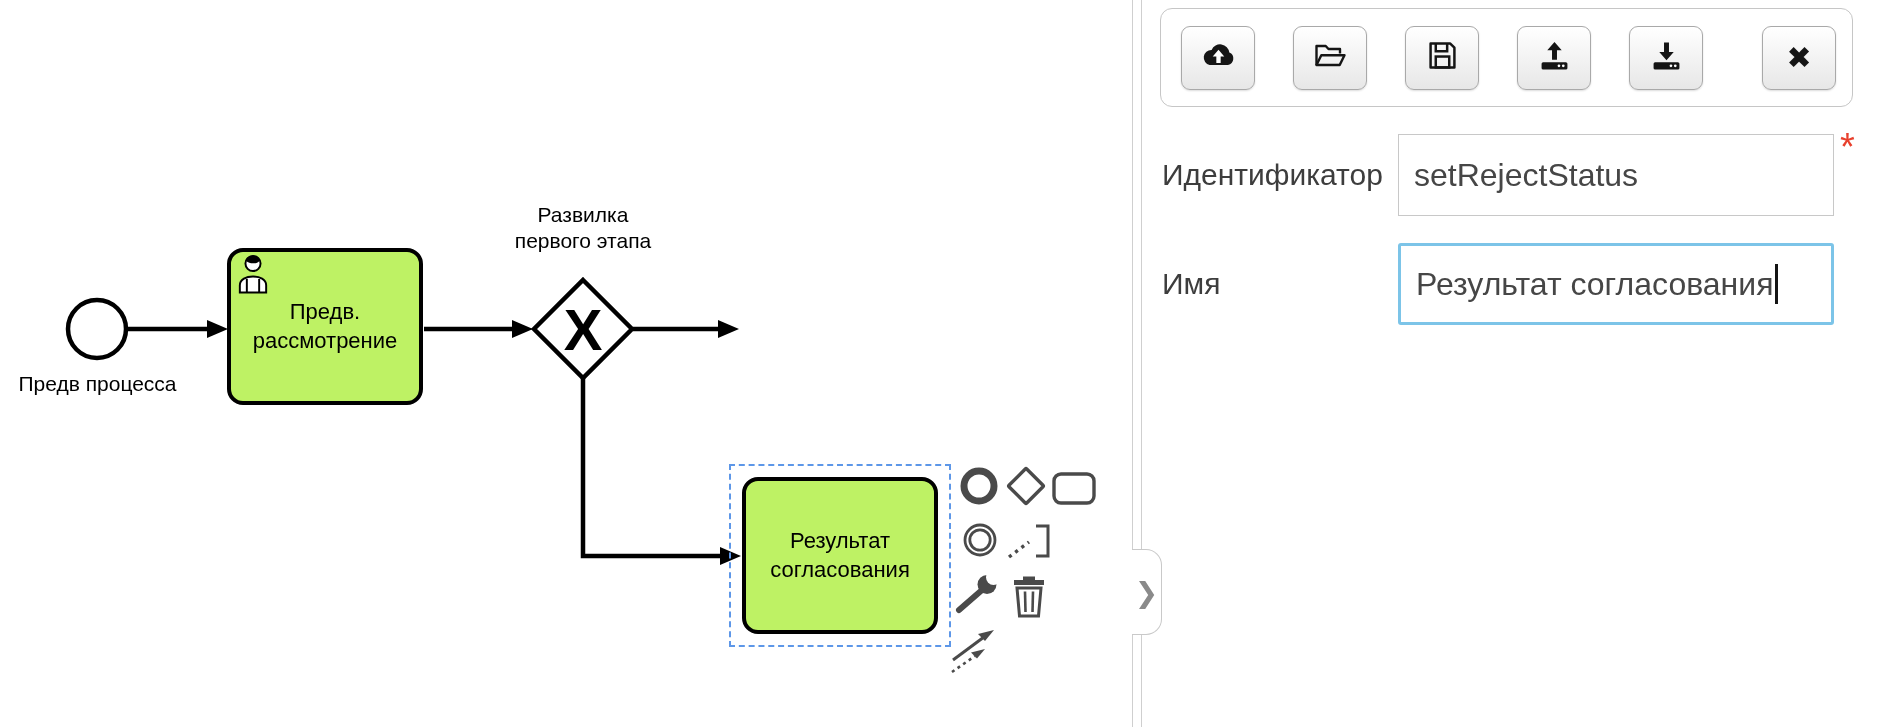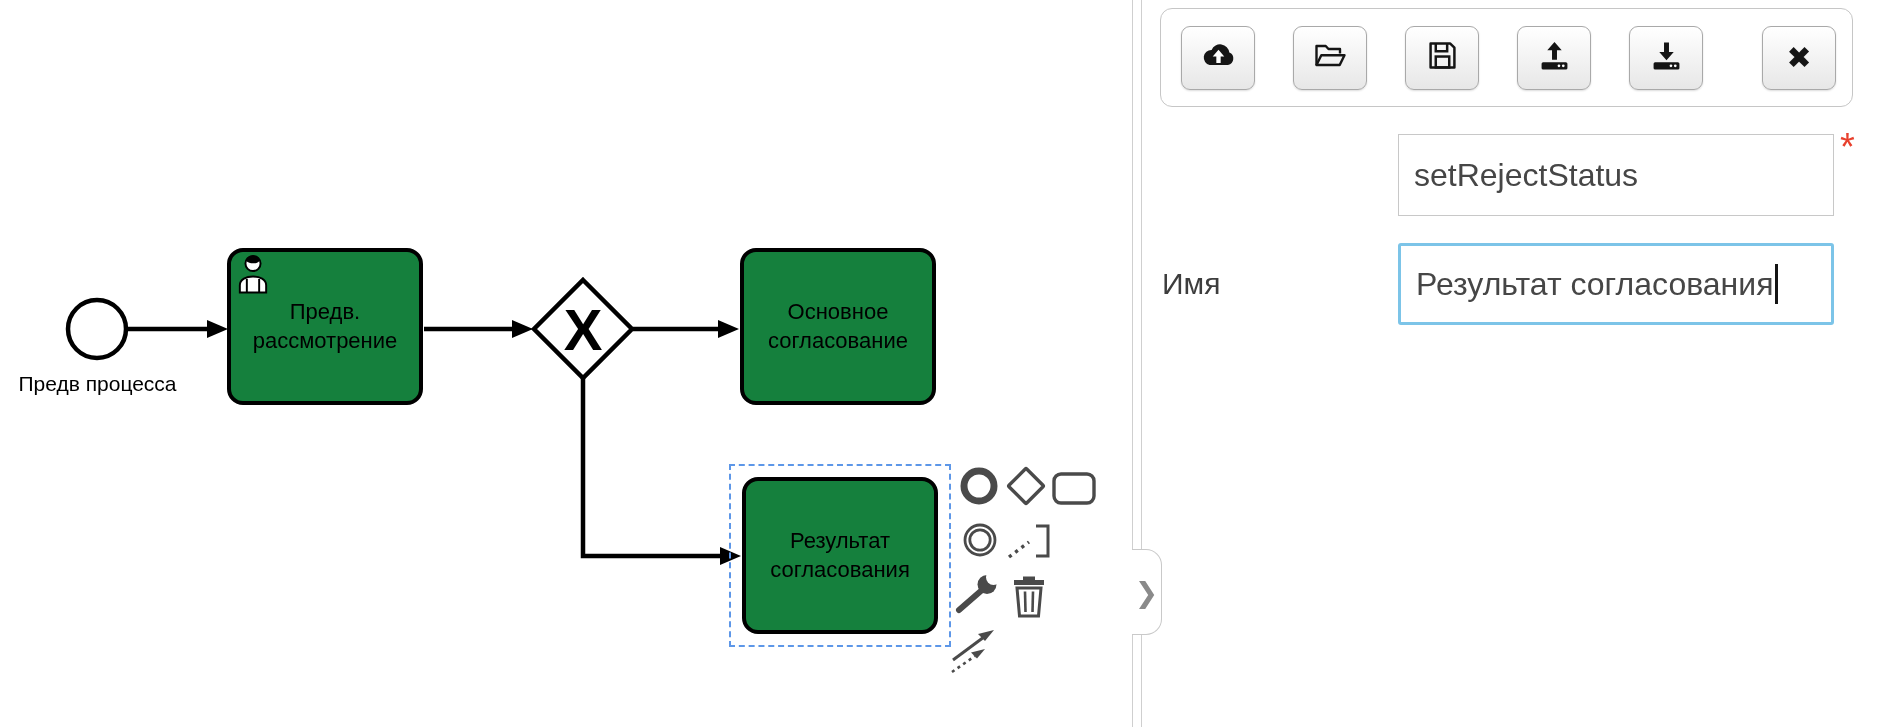--- a/index.html
+++ b/index.html
@@ -4,21 +4,21 @@
 <style>
   html,body{margin:0;padding:0;}
   body{width:1877px;height:727px;overflow:hidden;background:#fff;
        font-family:"Liberation Sans","DejaVu Sans",sans-serif;color:#000;}
   #app{position:relative;width:1877px;height:727px;background:#fff;}
 
   
   #canvas{position:absolute;left:0;top:0;width:1132px;height:727px;background:#fff;}
   #diagram-svg{position:absolute;left:0;top:0;}
   .task{position:absolute;width:196px;height:157px;box-sizing:border-box;
-        border:4px solid #000;border-radius:16px;background:#15803d;
+        border:4px solid #000;border-radius:16px;background:#bef264;
         display:flex;align-items:center;justify-content:center;text-align:center;
         font-size:22px;line-height:1.3;white-space:pre-line;}
   .diagram-label{position:absolute;text-align:center;white-space:pre-line;
         font-size:21px;line-height:1.25;color:#000;}
   #gateway-marker{position:absolute;left:534px;top:280px;width:98px;height:98px;
         display:flex;align-items:center;justify-content:center;
         font-size:58px;font-weight:700;}
   #user-task-icon{position:absolute;left:236px;top:252px;}
   #selection-outline{position:absolute;left:729px;top:464px;width:222px;height:183px;
         border:2.5px dashed #5d97e8;box-sizing:border-box;}
@@ -99,25 +99,25 @@
 
     <span id="user-task-icon">
       <svg width="34" height="42" viewBox="0 0 24 30">
         <circle cx="12" cy="8.2" r="5.4" fill="#fff" stroke="#000" stroke-width="1.4"></circle>
         <path d="M6.9 6.2a5.4 5.4 0 0 1 10.2 0c-1.7 1.4-3.2 1.9-5.1 1.9s-3.4-.5-5.1-1.9z" fill="#000"></path>
         <path d="M2.6 29v-5.2c0-4.2 4.6-6.3 9.4-6.3s9.4 2.1 9.4 6.3V29z" fill="#fff" stroke="#000" stroke-width="1.4"></path>
         <path d="M7.6 19.2V29 M16.4 19.2V29" stroke="#000" stroke-width="1.4" fill="none"></path>
       </svg>
     </span>
 
+    <div class="diagram-label" style="left:463px;top:202px;width:240px;">Развилка
+первого этапа</div>
 
     <div id="gateway-marker">X</div>
 
-    <div class="task" style="left:740px;top:248px;">Основное
-согласование</div>
 
     <div id="selection-outline"></div>
 
     <div class="task" style="left:742px;top:477px;">Результат
 согласования</div>
 
     <span class="pad-icon" style="left:957px;top:464px;">
       <svg width="44" height="44" viewBox="0 0 44 44">
         <circle cx="22" cy="22" r="15" fill="none" stroke="#4a4a4a" stroke-width="7"></circle>
       </svg>
@@ -222,20 +222,21 @@
             <circle cx="23.5" cy="24" r="1.3" fill="#fff"></circle>
             <circle cx="19.3" cy="24" r="1.3" fill="#fff"></circle>
           </svg>
         </span>
       </div>
       <div class="tb-btn">
         <span class="tb-close-glyph">✖</span>
       </div>
     </div>
 
+    <div id="identifier-label" class="field-label">Идентификатор</div>
     <div id="identifier-input" class="field-input">
       <span>setRejectStatus</span>
     </div>
     <div id="required-marker">*</div>
 
     <div id="name-label" class="field-label">Имя</div>
     <div id="name-input" class="field-input">
       <span>Результат согласования</span>
         <span class="caret"></span>
     </div>

